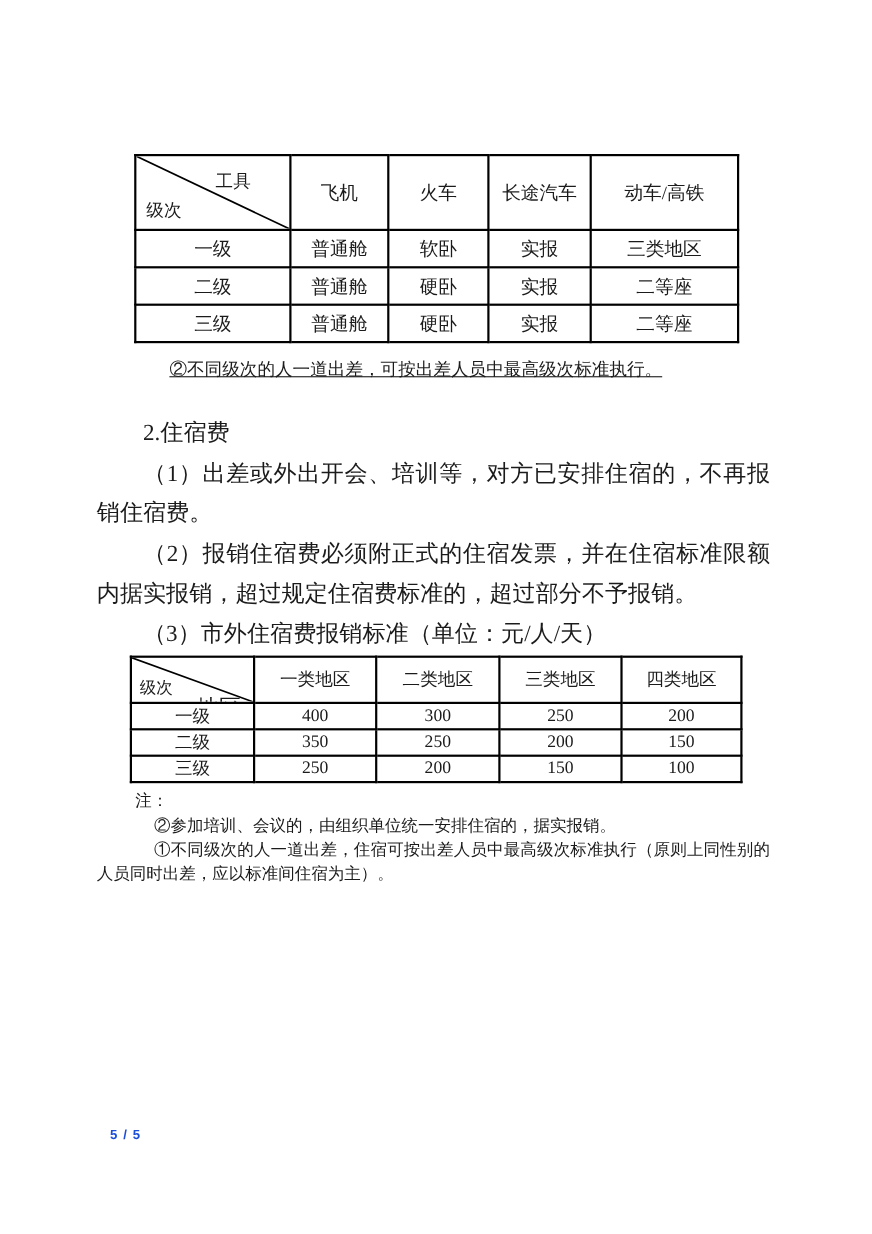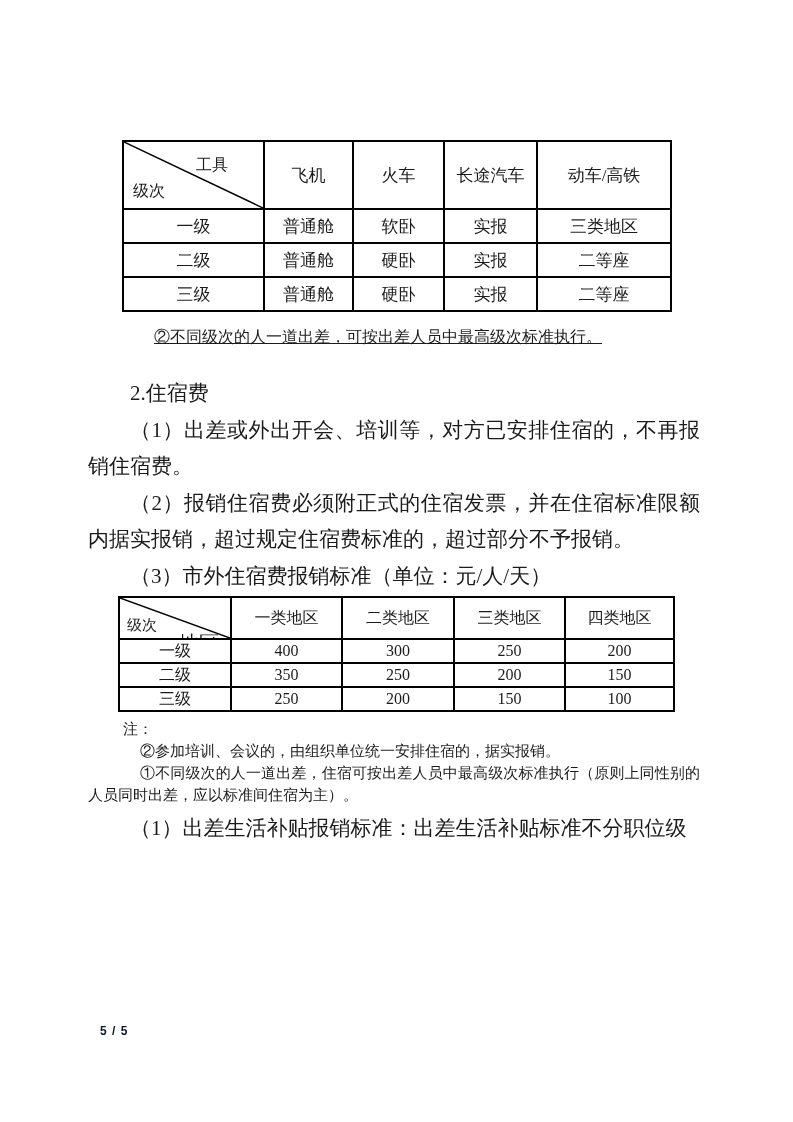--- a/index.html
+++ b/index.html
@@ -71,21 +71,21 @@
   .sec3 .para { text-indent: 42px; }
 
   .page-number {
     position: absolute;
     left: 100px;
     top: 1024px;
     font-family: "Liberation Sans", sans-serif;
     font-weight: bold;
     font-size: 12px;
     letter-spacing: 1px;
-    color: #0f172a;
+    color: #1d4ed8;
   }
 </style>
 </head>
 <body>
 
 <div class="page">
   <div class="content">
 
     <table class="doc-table t1">
       <colgroup>
@@ -190,19 +190,18 @@
     </tbody>
       </table>
 
     <div class="note-block2">
       <p class="label">注：</p>
       <p class="n">②参加培训、会议的，由组织单位统一安排住宿的，据实报销。</p>
       <p class="n">①不同级次的人一道出差，住宿可按出差人员中最高级次标准执行（原则上同性别的人员同时出差，应以标准间住宿为主）。</p>
     </div>
 
     <div class="sec3">
-      <p class="para">（1）出差生活补贴报销标准：出差生活补贴标准不分职位级</p>
     </div>
 
   </div>
 
   <div class="page-number">5 / 5</div>
 </div>
 
 </body></html>

